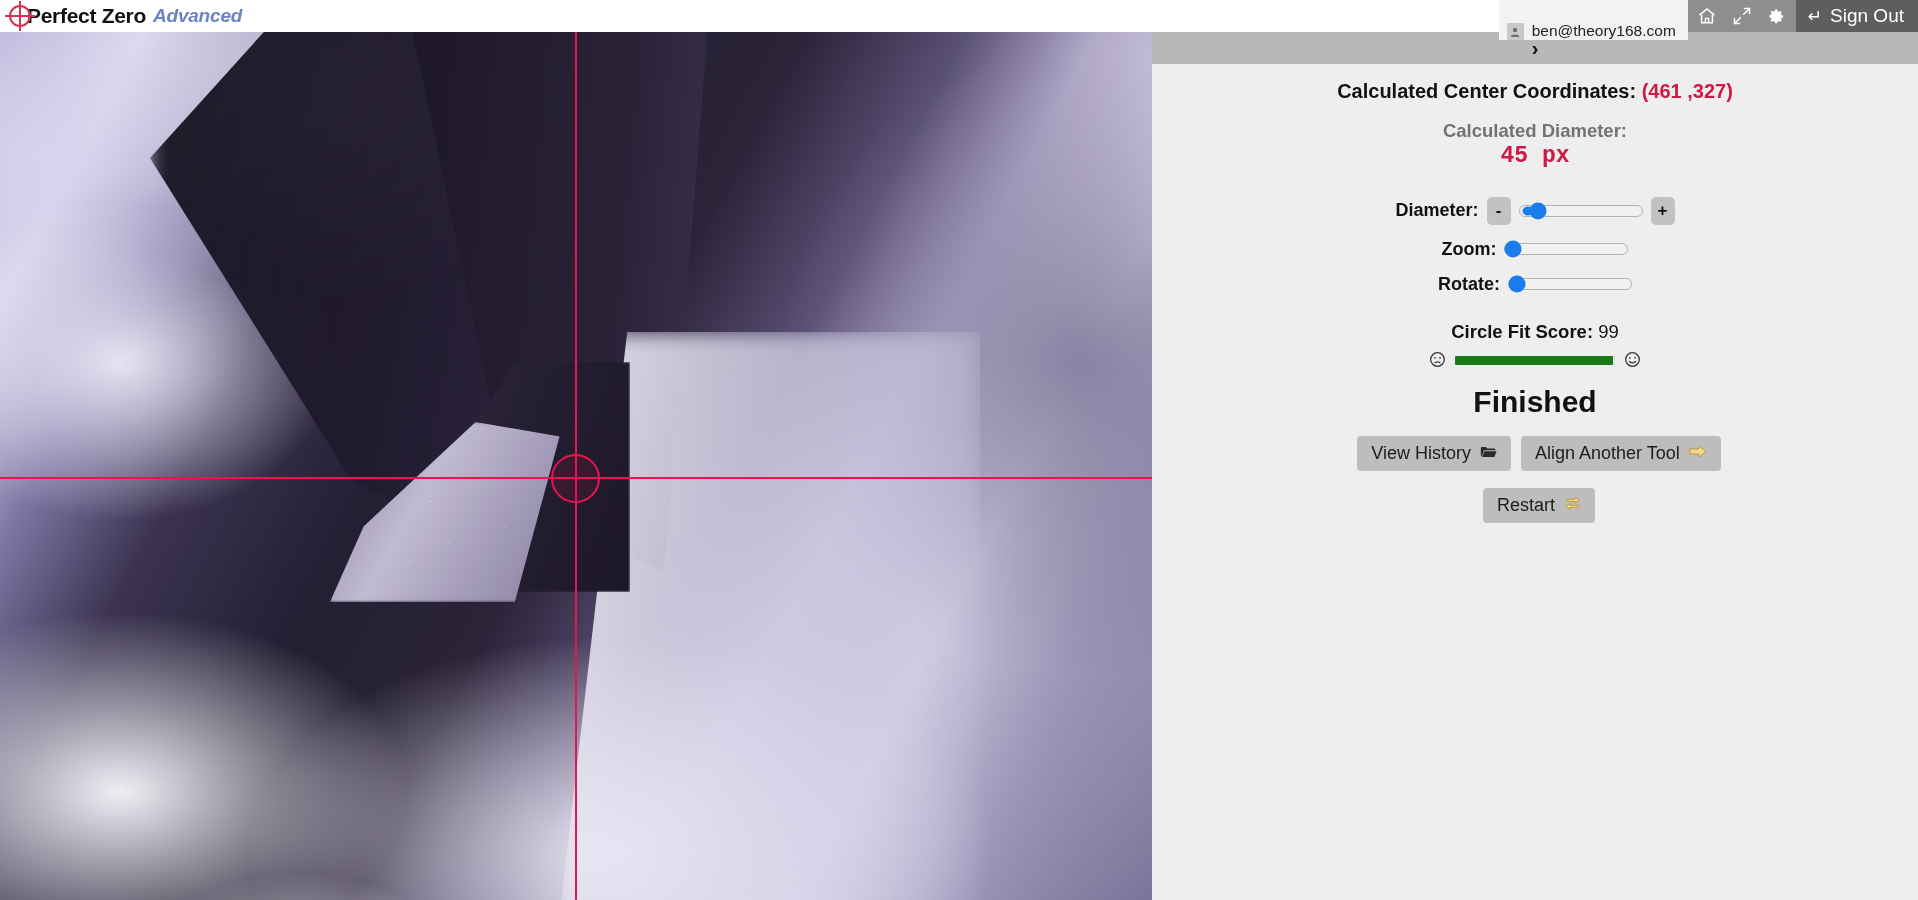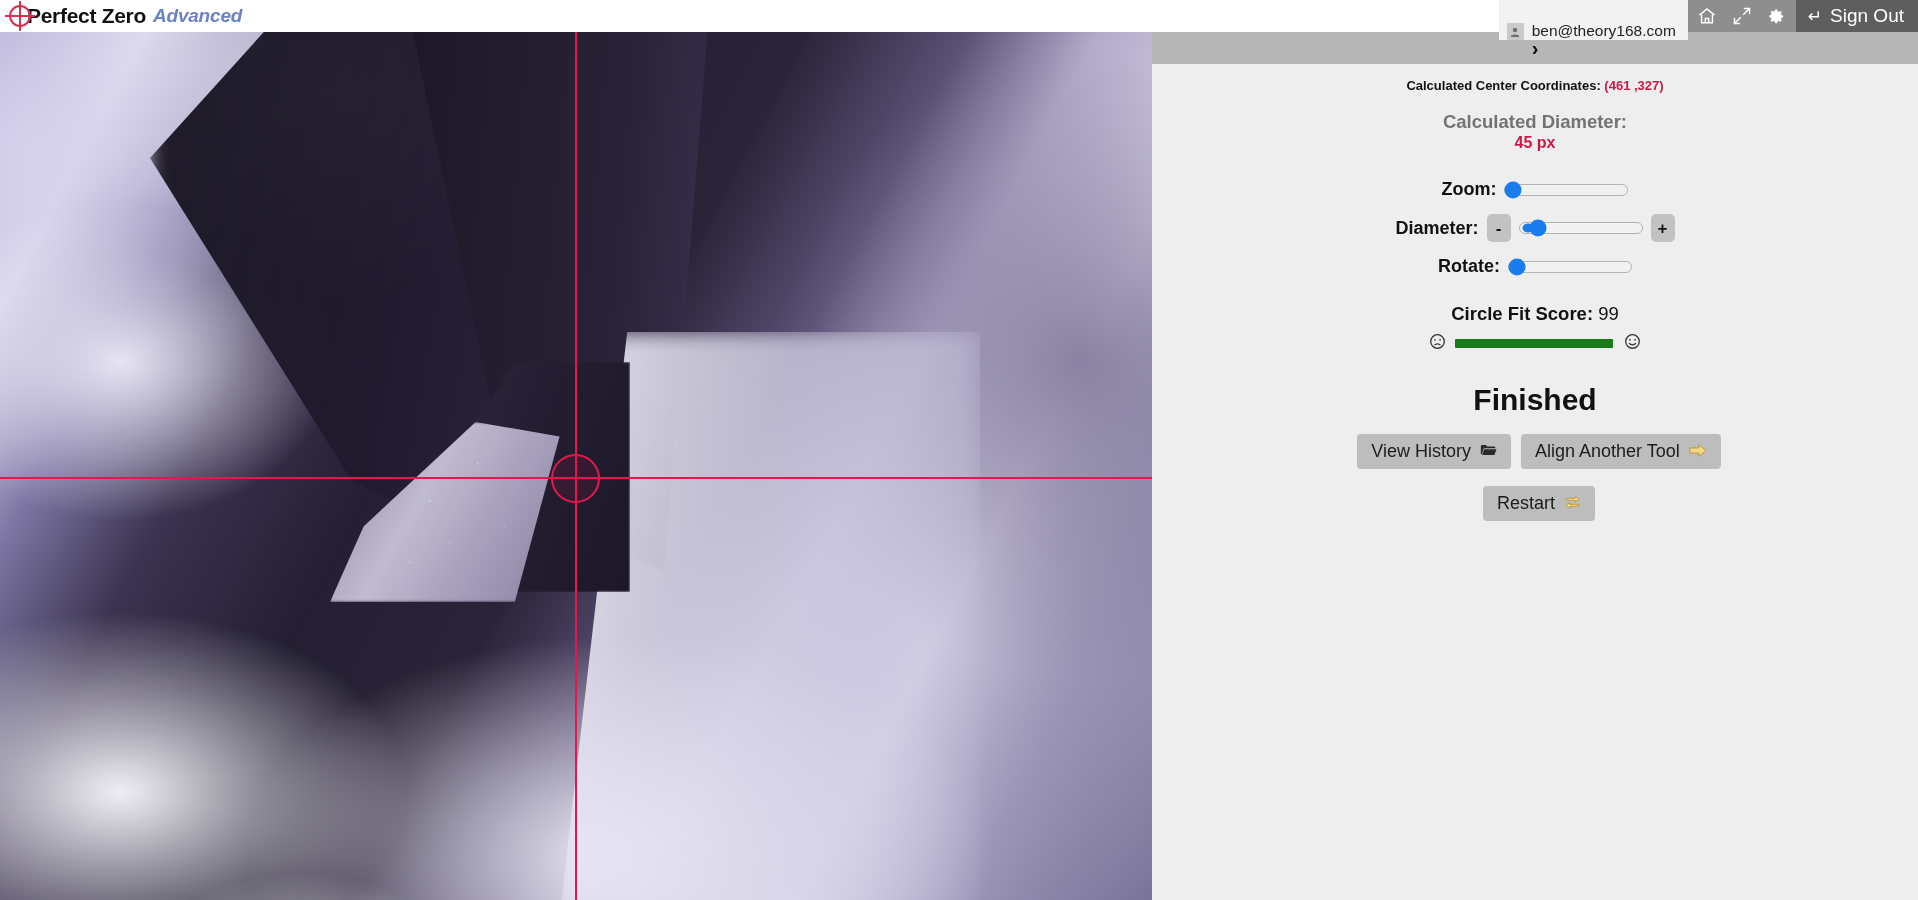--- a/index.html
+++ b/index.html
@@ -237,41 +237,42 @@
     font-weight: bold;
     color: #111;
     line-height: 1;
   }
 
   .calc-block {
     margin-top: 14px;
     text-align: center;
   }
   .calc-line {
-    font-size: 13px;
+    font-size: 20px;
     font-weight: bold;
     color: #111;
     line-height: 1.30;
   }
   .calc-value {
     color: #cf1846;
     font-weight: bold;
   }
   .calc-diam-label {
     font-size: 18.5px;
     font-weight: bold;
     color: #737373;
     margin-top: 15px;
     line-height: 1.25;
   }
   .calc-diam-value {
-    font-size: 16px;
+    font-size: 23px;
     font-weight: bold;
     color: #cf1846;
     line-height: 1.25;
+    font-family: Liberation Mono, monospace;
   }
 
   
   .slider-rows { margin-top: 26px; }
   .slider-row {
     display: flex;
     align-items: center;
     justify-content: center;
     gap: 8px;
     margin-bottom: 14px;
@@ -350,21 +351,21 @@
     border-radius: 1px;
   }
   .fit-bar-inner {
     height: 9px;
     background: #1a7a1a;
     border-radius: 1px;
   }
   .emoji-face { font-size: 17px; line-height: 1; color: #333; }
 
   
-  .finish-block { margin-top: 30px; text-align: center; }
+  .finish-block { margin-top: 14px; text-align: center; }
   .finish-title {
     font-size: 30px;
     font-weight: bold;
     color: #111;
   }
   .finish-sub {
     font-size: 18.5px;
     color: #222;
     margin-top: 18px;
   }
@@ -475,33 +476,33 @@
       <span>Calculated Center Coordinates:</span>
       <span class="calc-value" style="color: rgb(207, 24, 70);">(461 ,327)</span>
     </div>
     <div class="calc-diam-label">Calculated Diameter:</div>
     <div class="calc-diam-value" style="color: rgb(207, 24, 70);">45 px</div>
   </div>
 
   <div class="slider-rows">
 
     <div class="slider-row">
-      <span class="slider-label">Zoom:</span>
-      <div class="track zoom">
-        <span class="knob" id="knob-zoom" style="left: calc(0% + 8px);"></span>
-      </div>
-    </div>
-
-    <div class="slider-row">
       <span class="slider-label">Diameter:</span>
       <button class="step-btn">-</button>
       <div class="track diam">
         <span class="knob tail" id="knob-diam" style="left: calc(9% + 8px);"></span>
       </div>
       <button class="step-btn">+</button>
+    </div>
+
+    <div class="slider-row">
+      <span class="slider-label">Zoom:</span>
+      <div class="track zoom">
+        <span class="knob" id="knob-zoom" style="left: calc(0% + 8px);"></span>
+      </div>
     </div>
 
     <div class="slider-row">
       <span class="slider-label">Rotate:</span>
       <div class="track rot">
         <span class="knob" id="knob-rot" style="left: calc(0% + 8px);"></span>
       </div>
     </div>
 
   </div>

